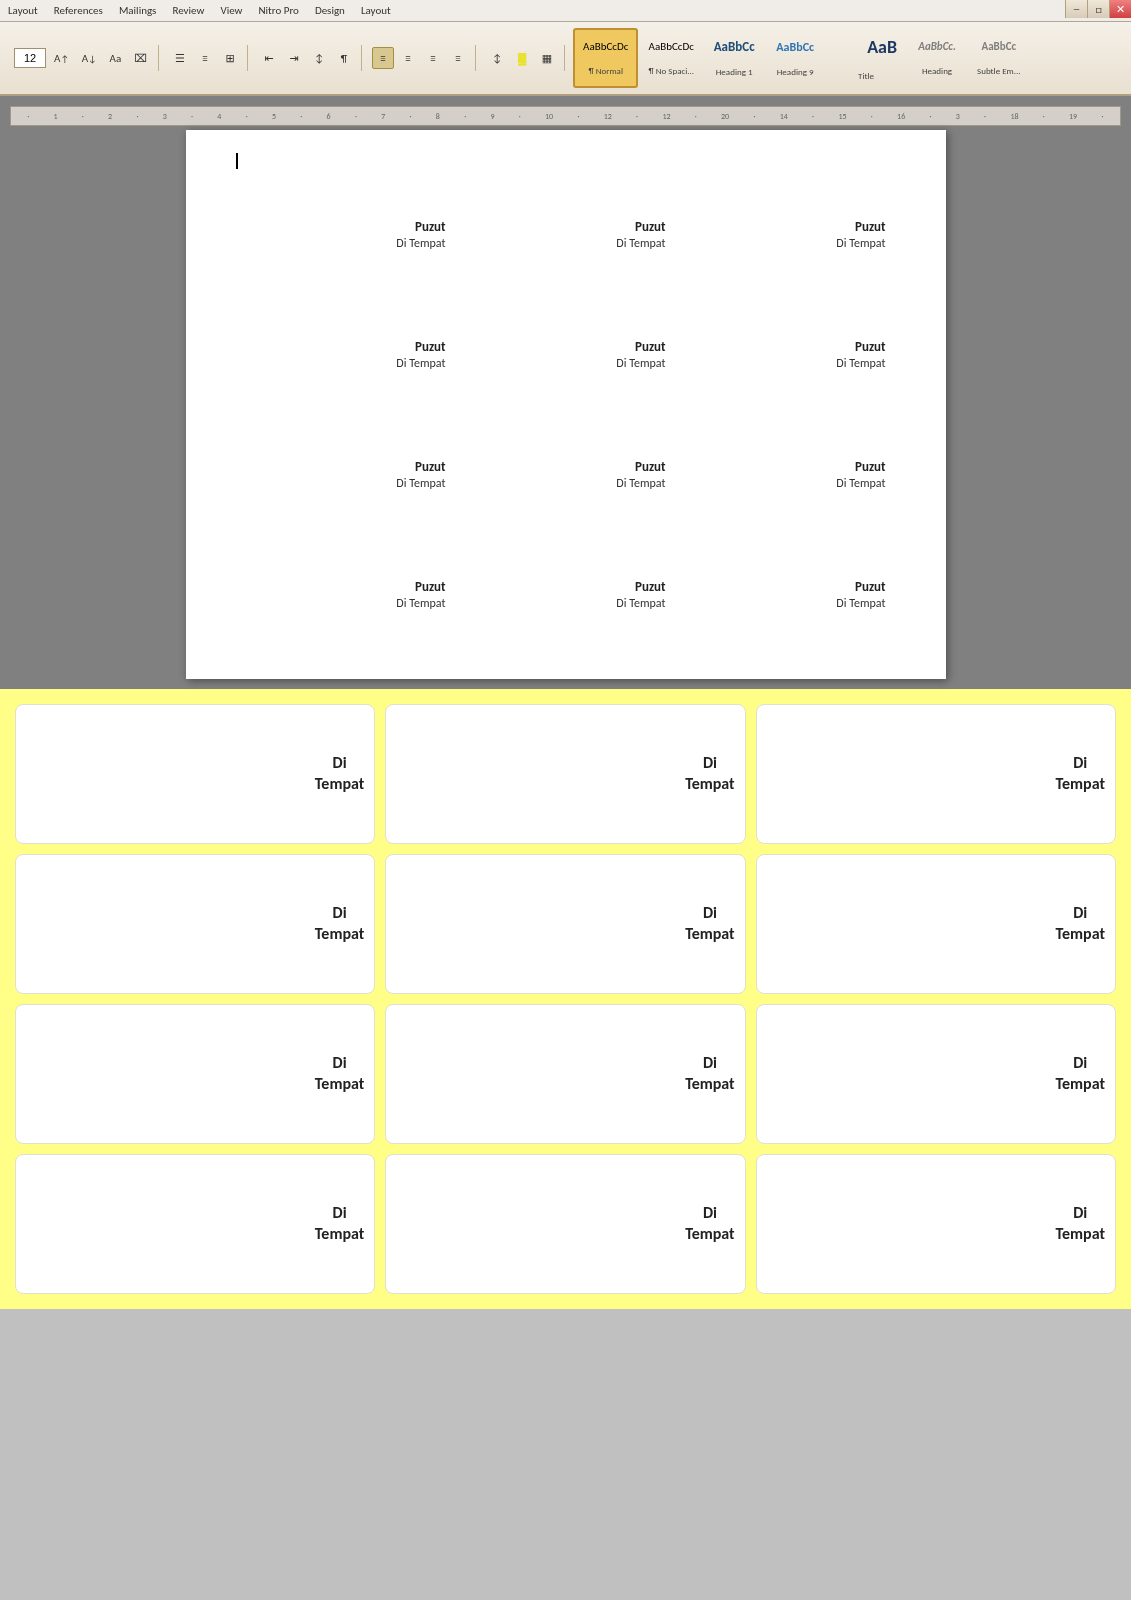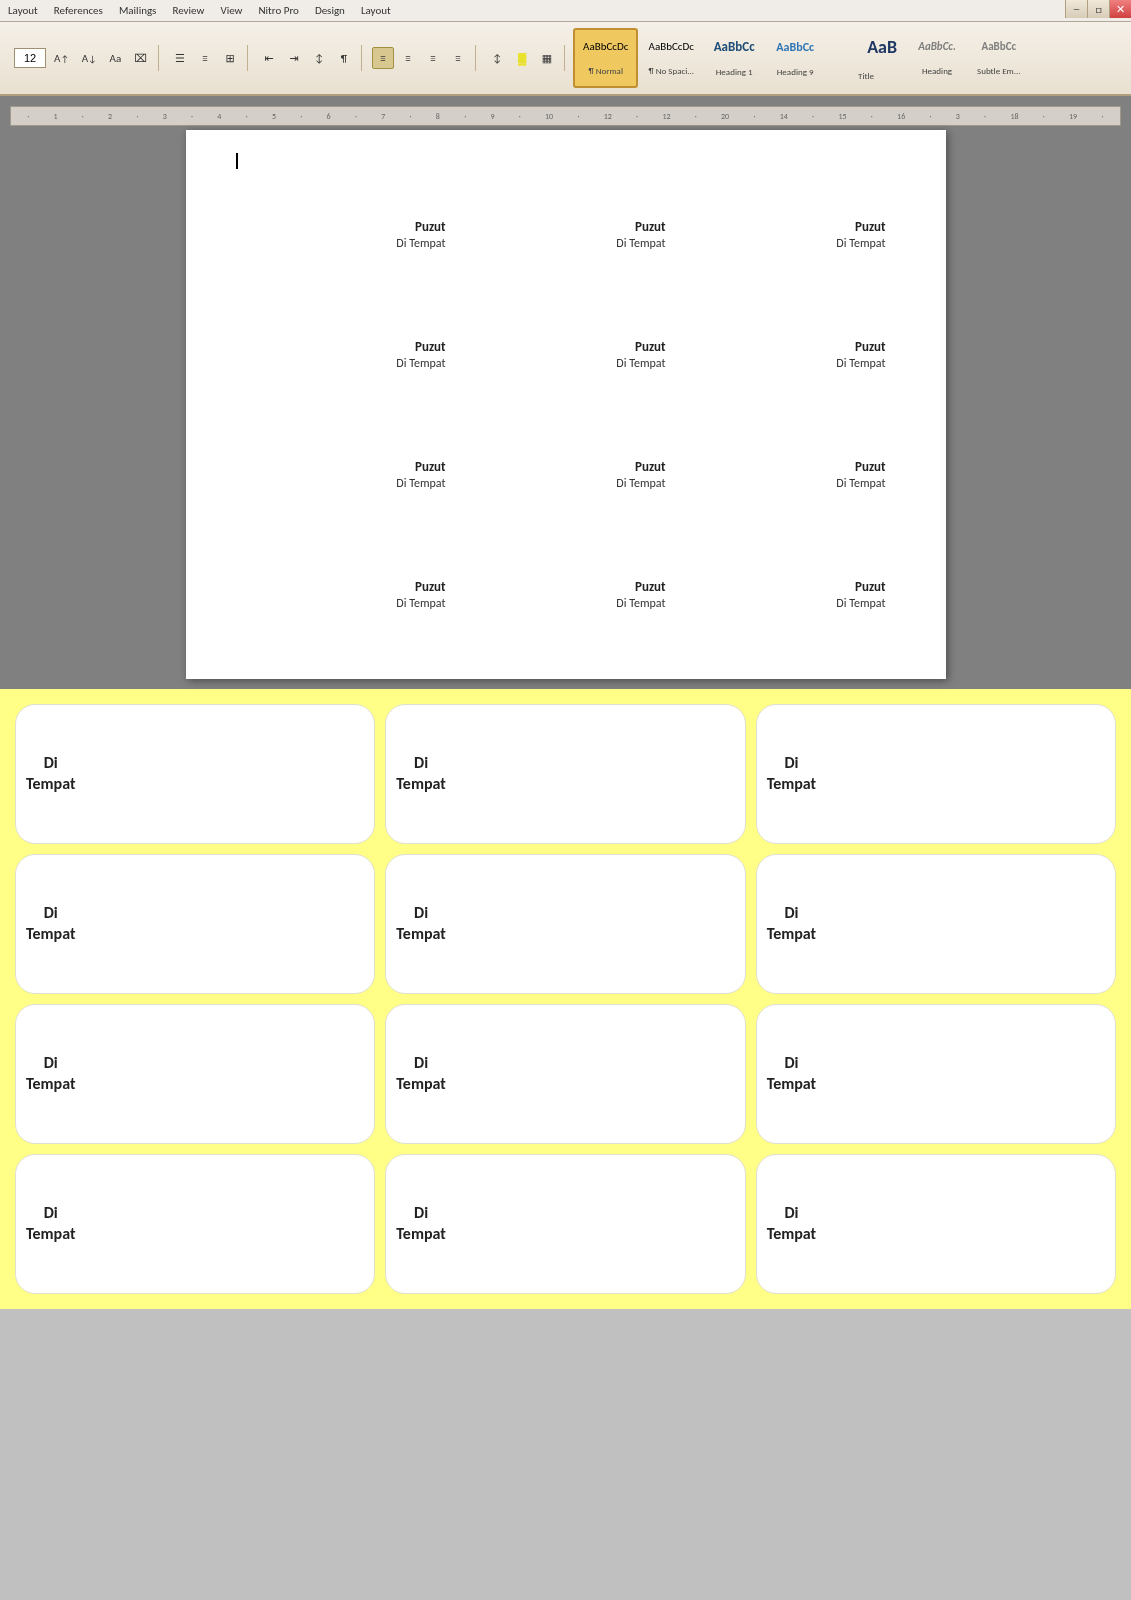--- a/index.html
+++ b/index.html
@@ -183,24 +183,24 @@
       margin-top: 0;
     }
     .sticker-grid {
       display: grid;
       grid-template-columns: repeat(3, 1fr);
       gap: 10px;
       padding: 5px;
     }
     .sticker-cell {
       background: white;
-      border-radius: 20px;
+      border-radius: 8px;
       display: flex;
       flex-direction: column;
-      align-items: flex-start;
+      align-items: flex-end;
       justify-content: center;
       padding: 20px 10px;
       min-height: 140px;
       border: 1px solid #e0e0d0;
     }
     .sticker-text {
       font-weight: bold;
       font-size: 16px;
       color: #222;
       text-align: center;

